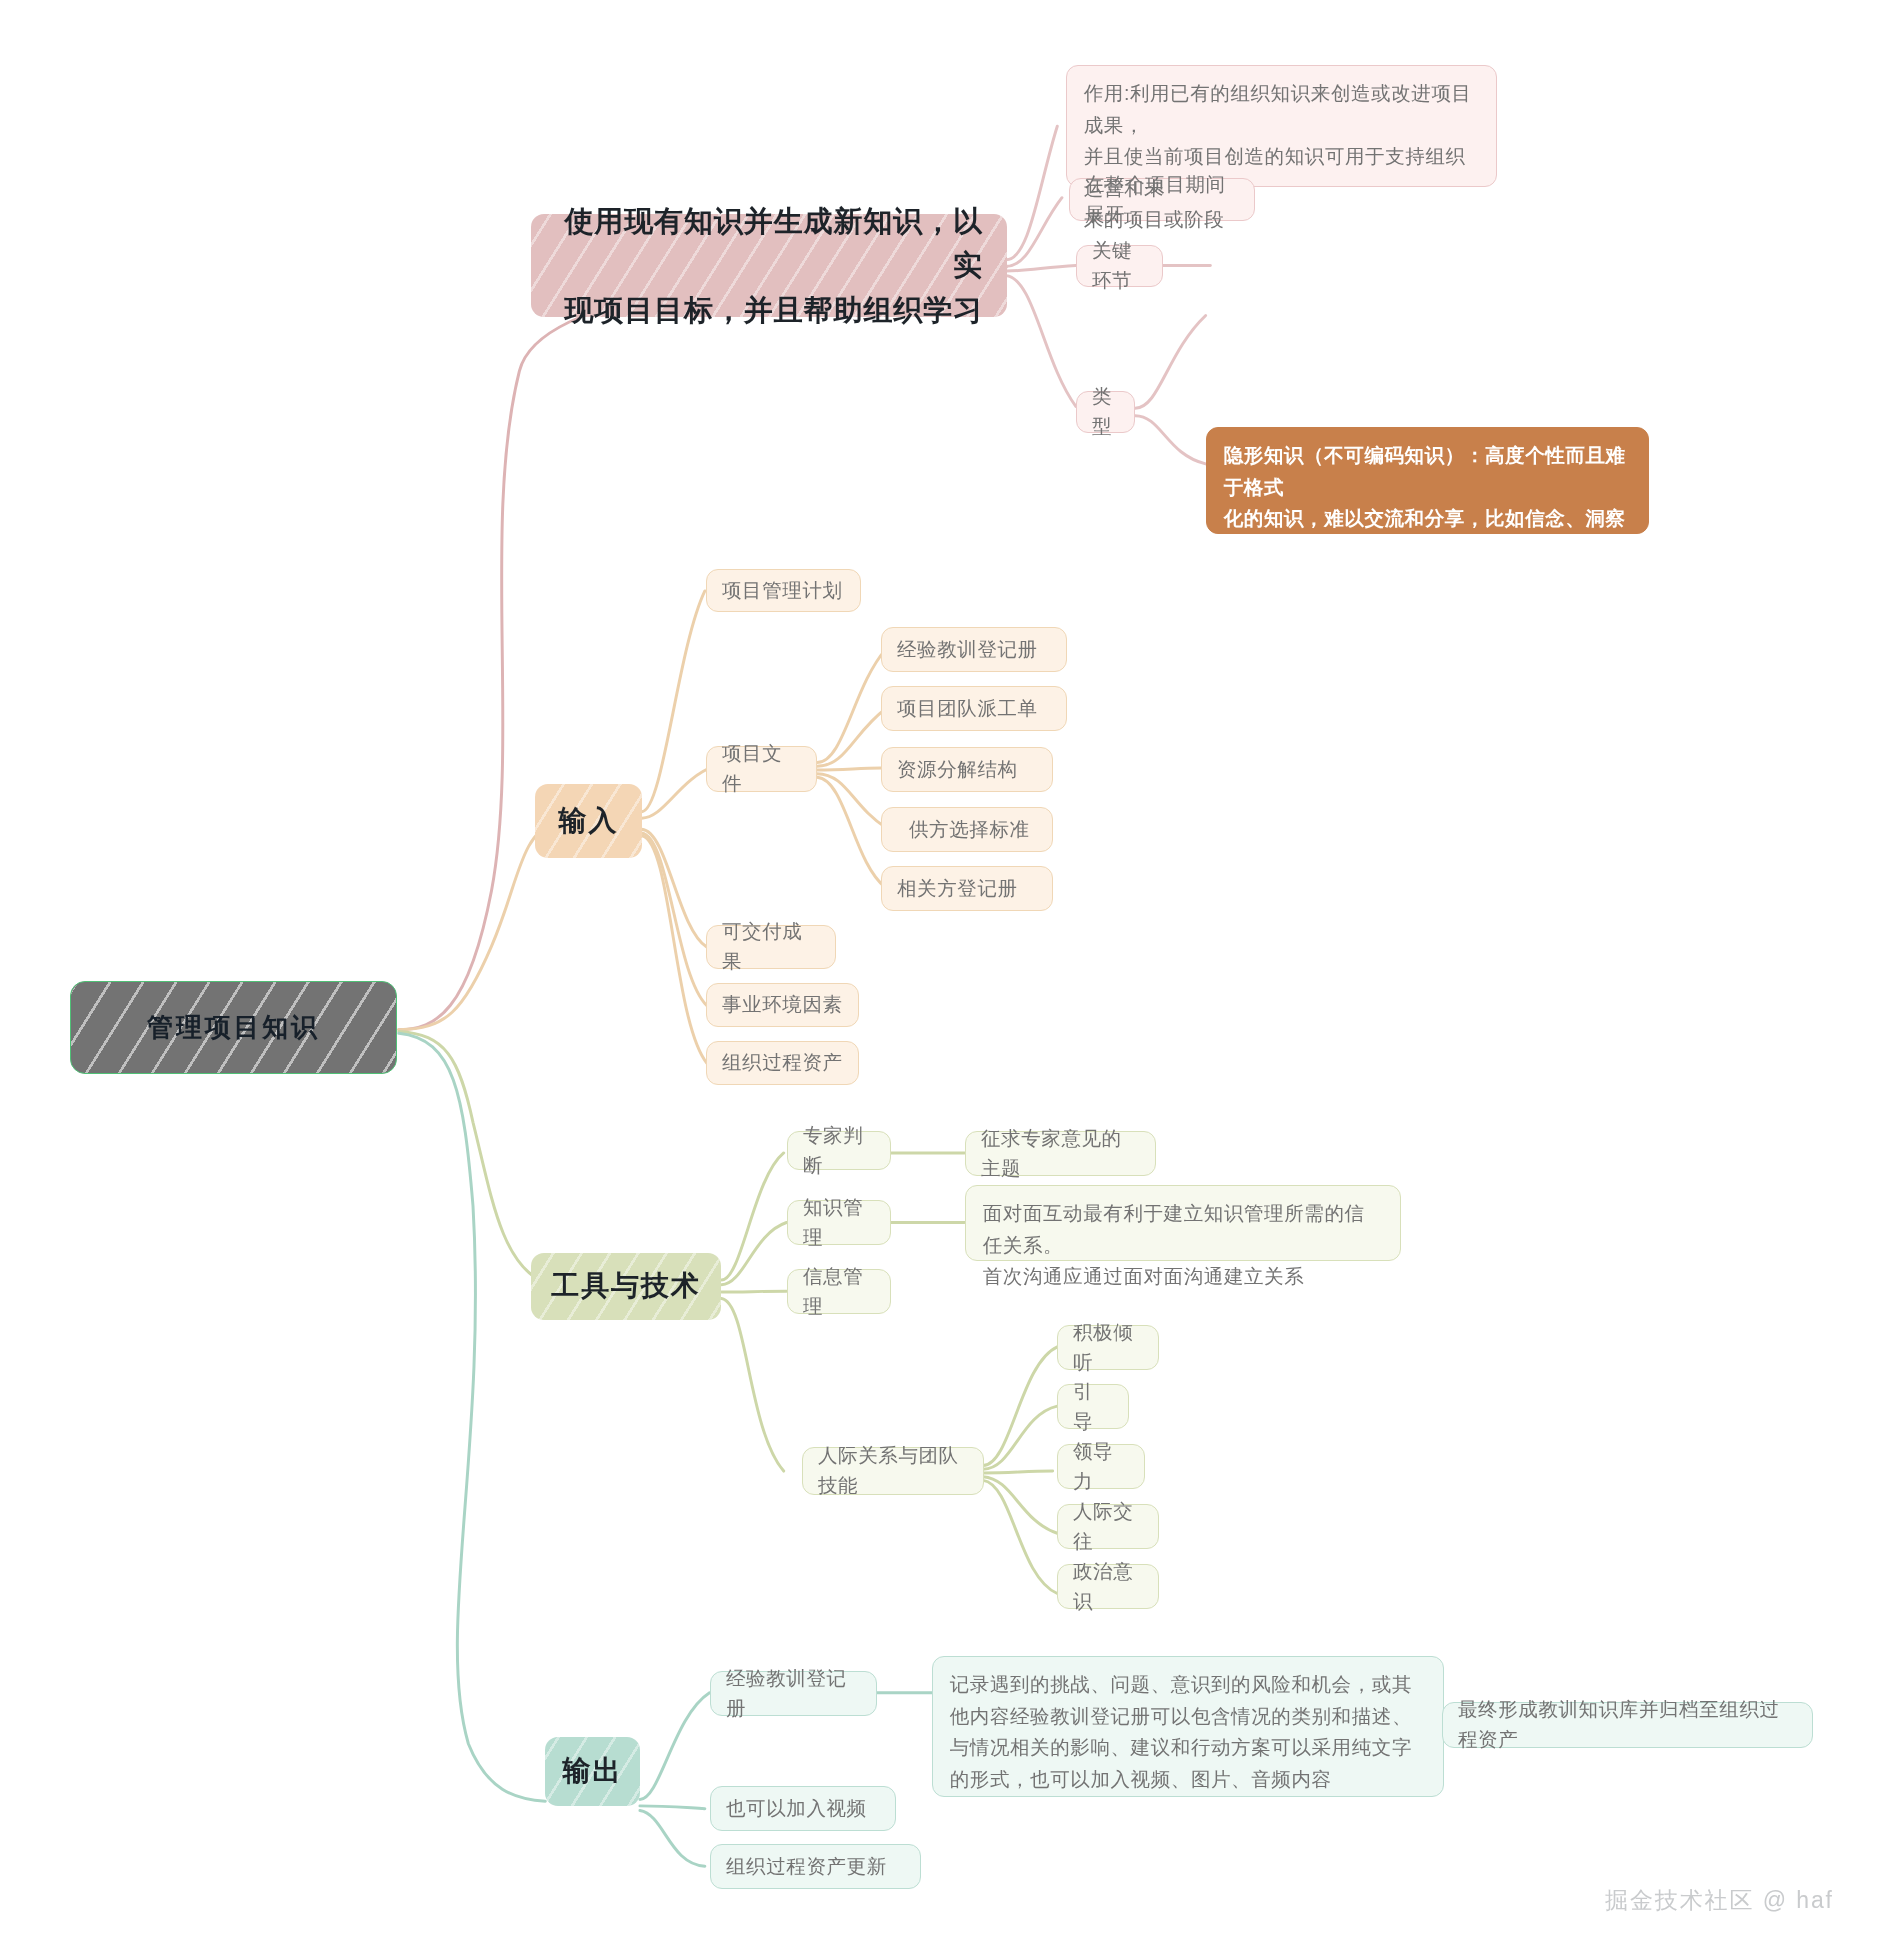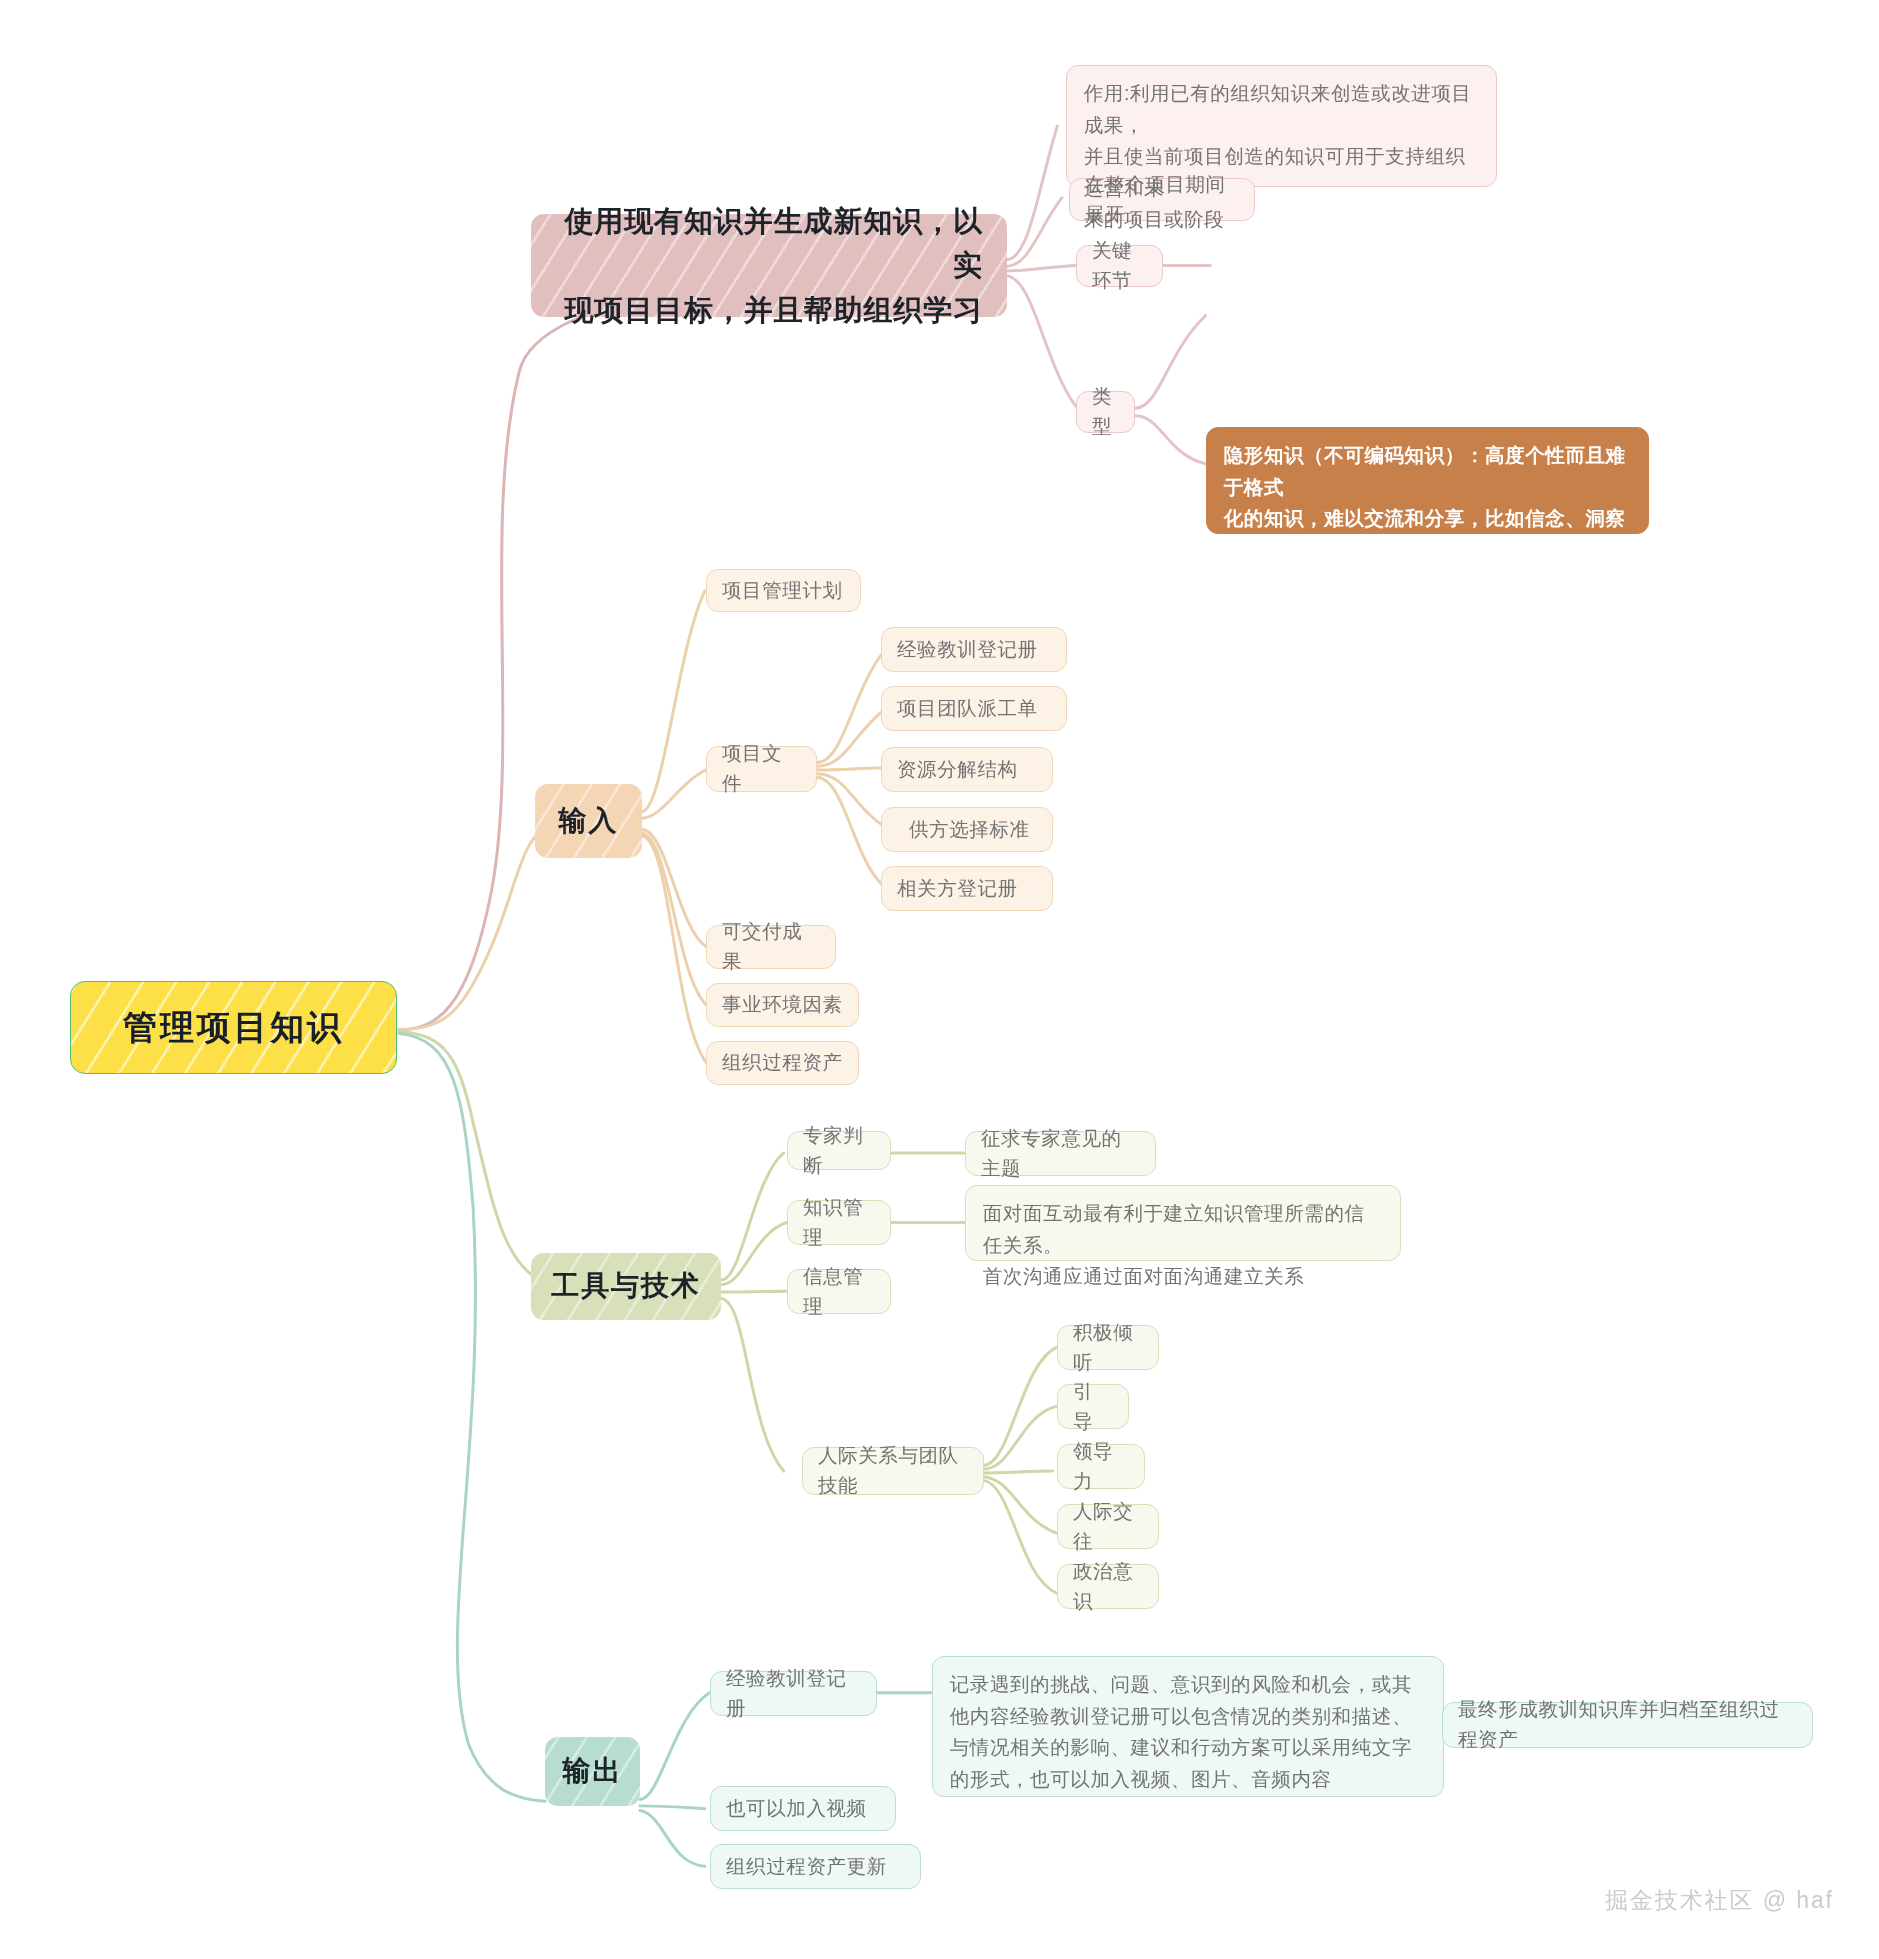--- a/index.html
+++ b/index.html
@@ -29,25 +29,25 @@
     position: absolute;
     box-sizing: border-box;
     display: flex;
     align-items: center;
     border-radius: 13px;
     line-height: 1.52;
     white-space: pre-wrap;
   }
   
   .root {
-    background: #fde047;
+    background: #737373;
     border: 0.9px solid #4fc176;
     border-radius: 15px;
     color: #17202a;
-    font-size: 34px;
+    font-size: 26px;
     font-weight: 700;
     letter-spacing: 2.8px;
     padding: 0 28px;
     justify-content: center;
   }
   
   .branch {
     border-radius: 13px;
     font-size: 28px;
     font-weight: 700;

